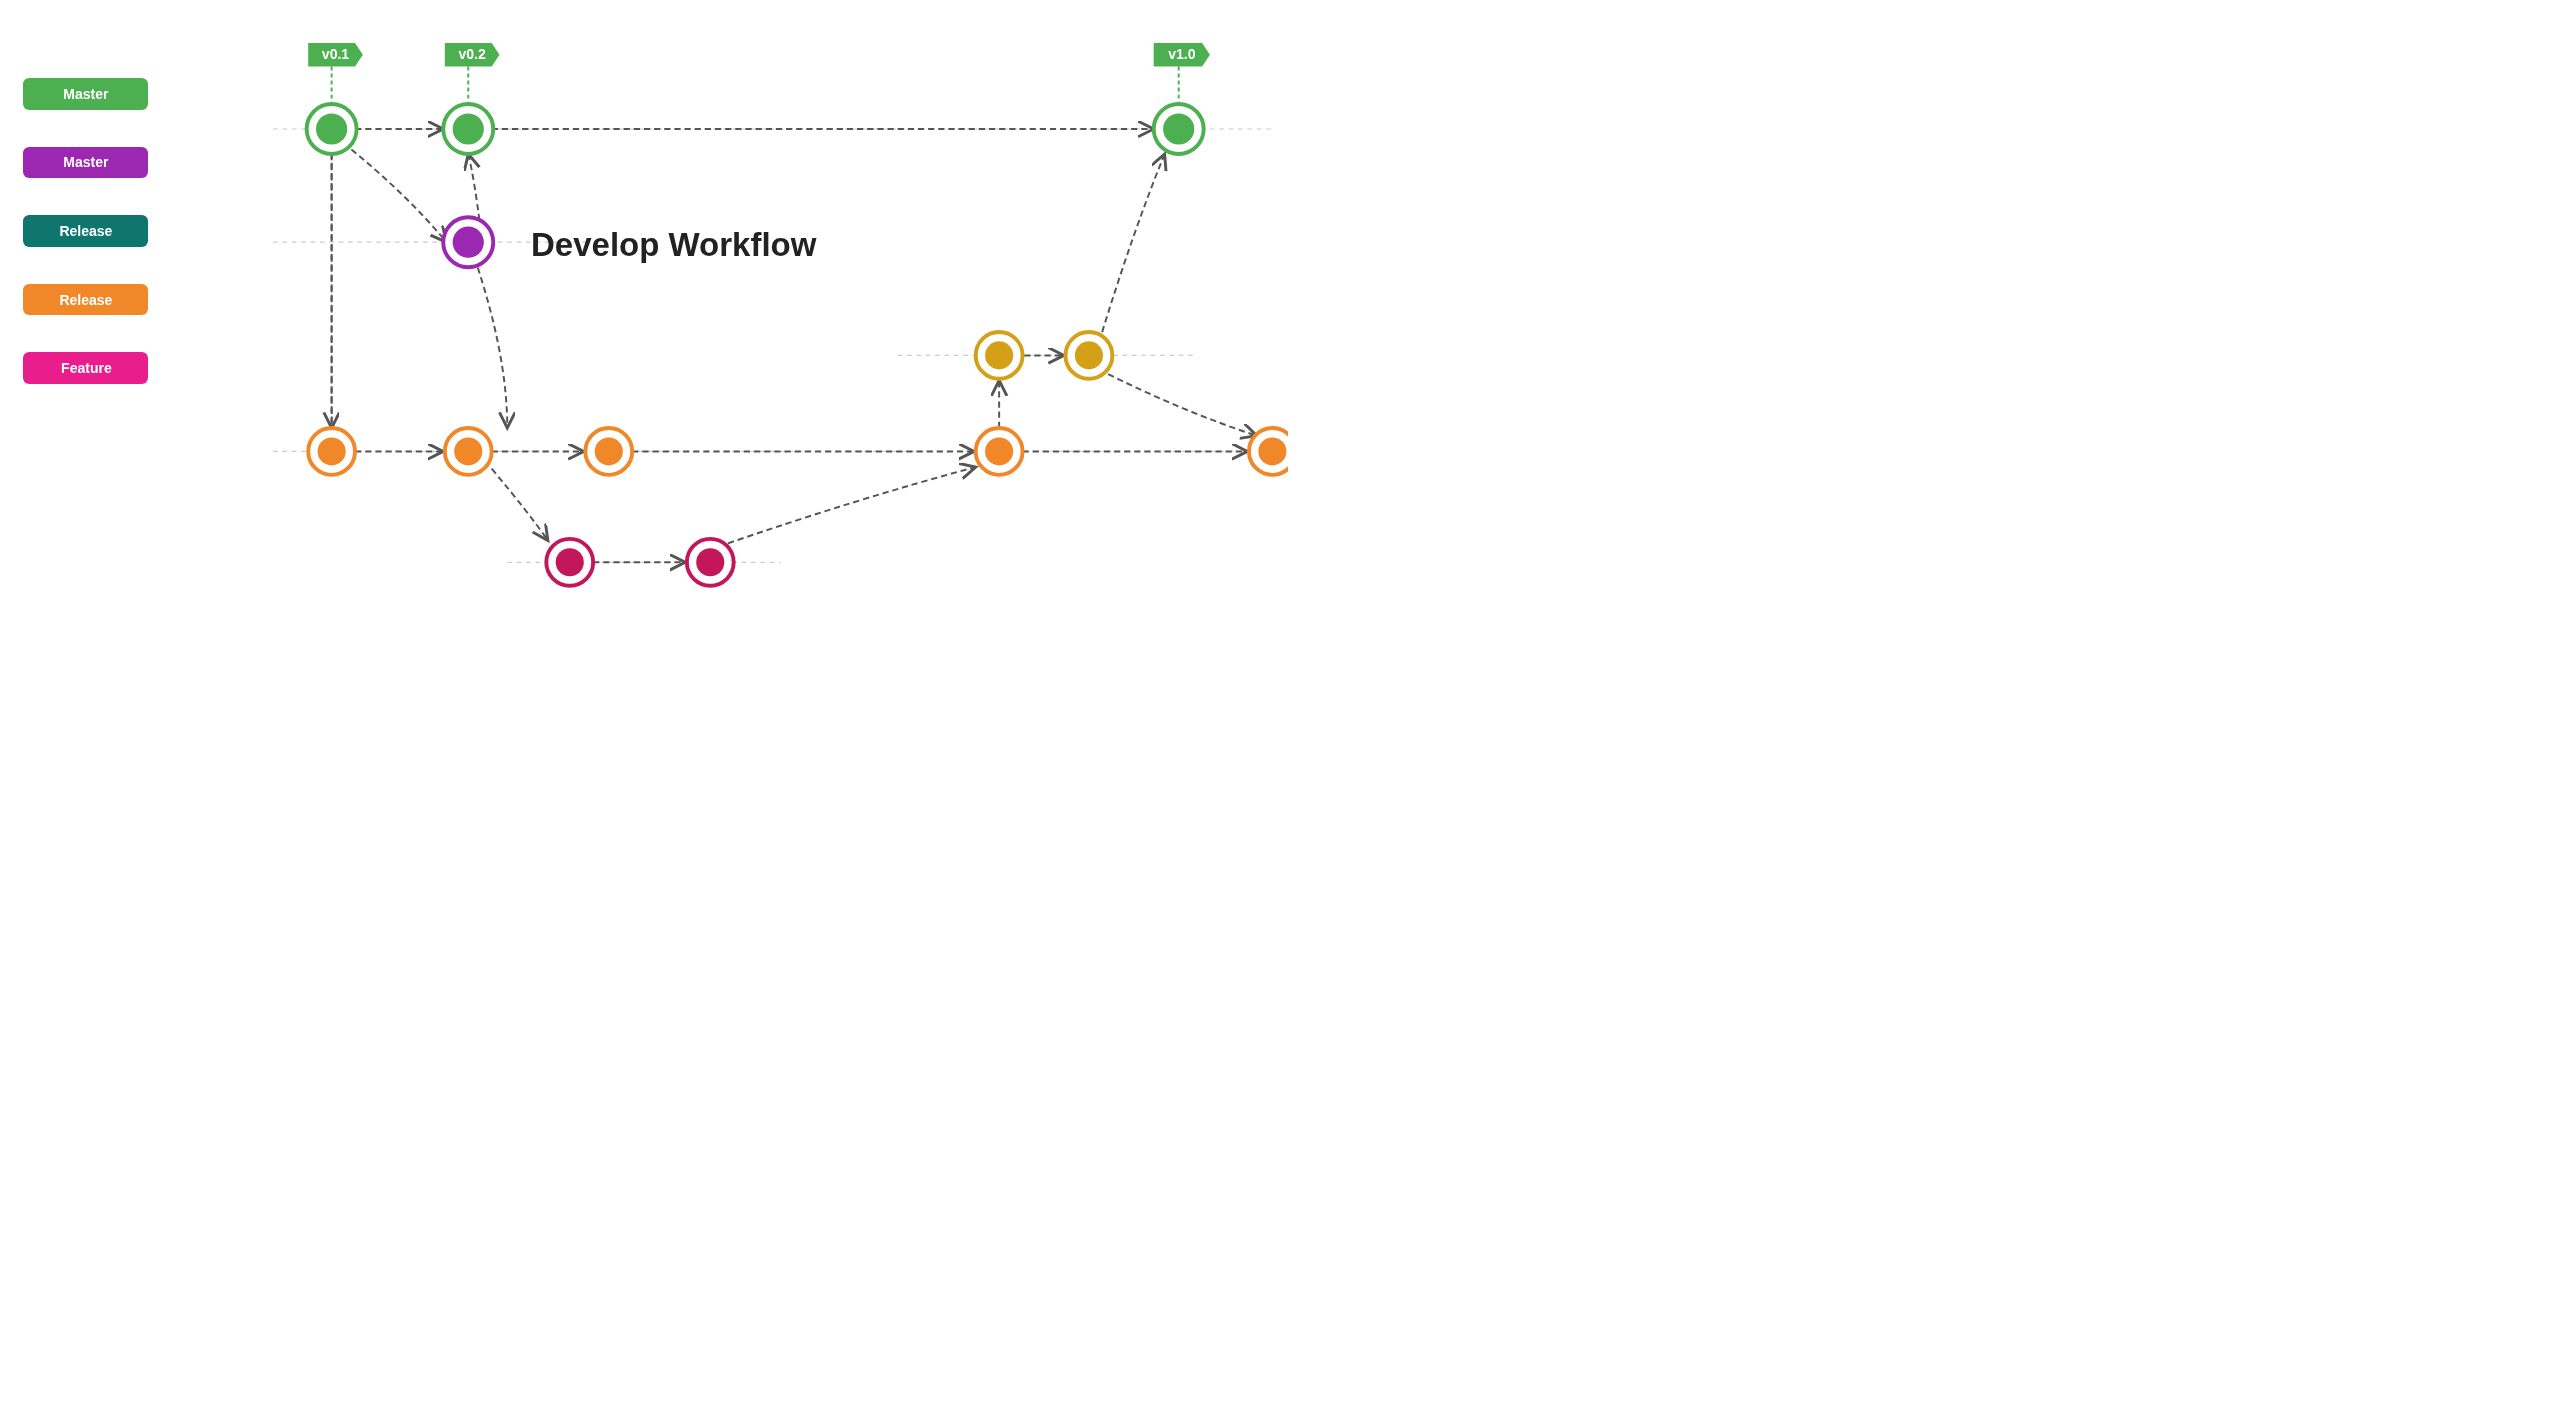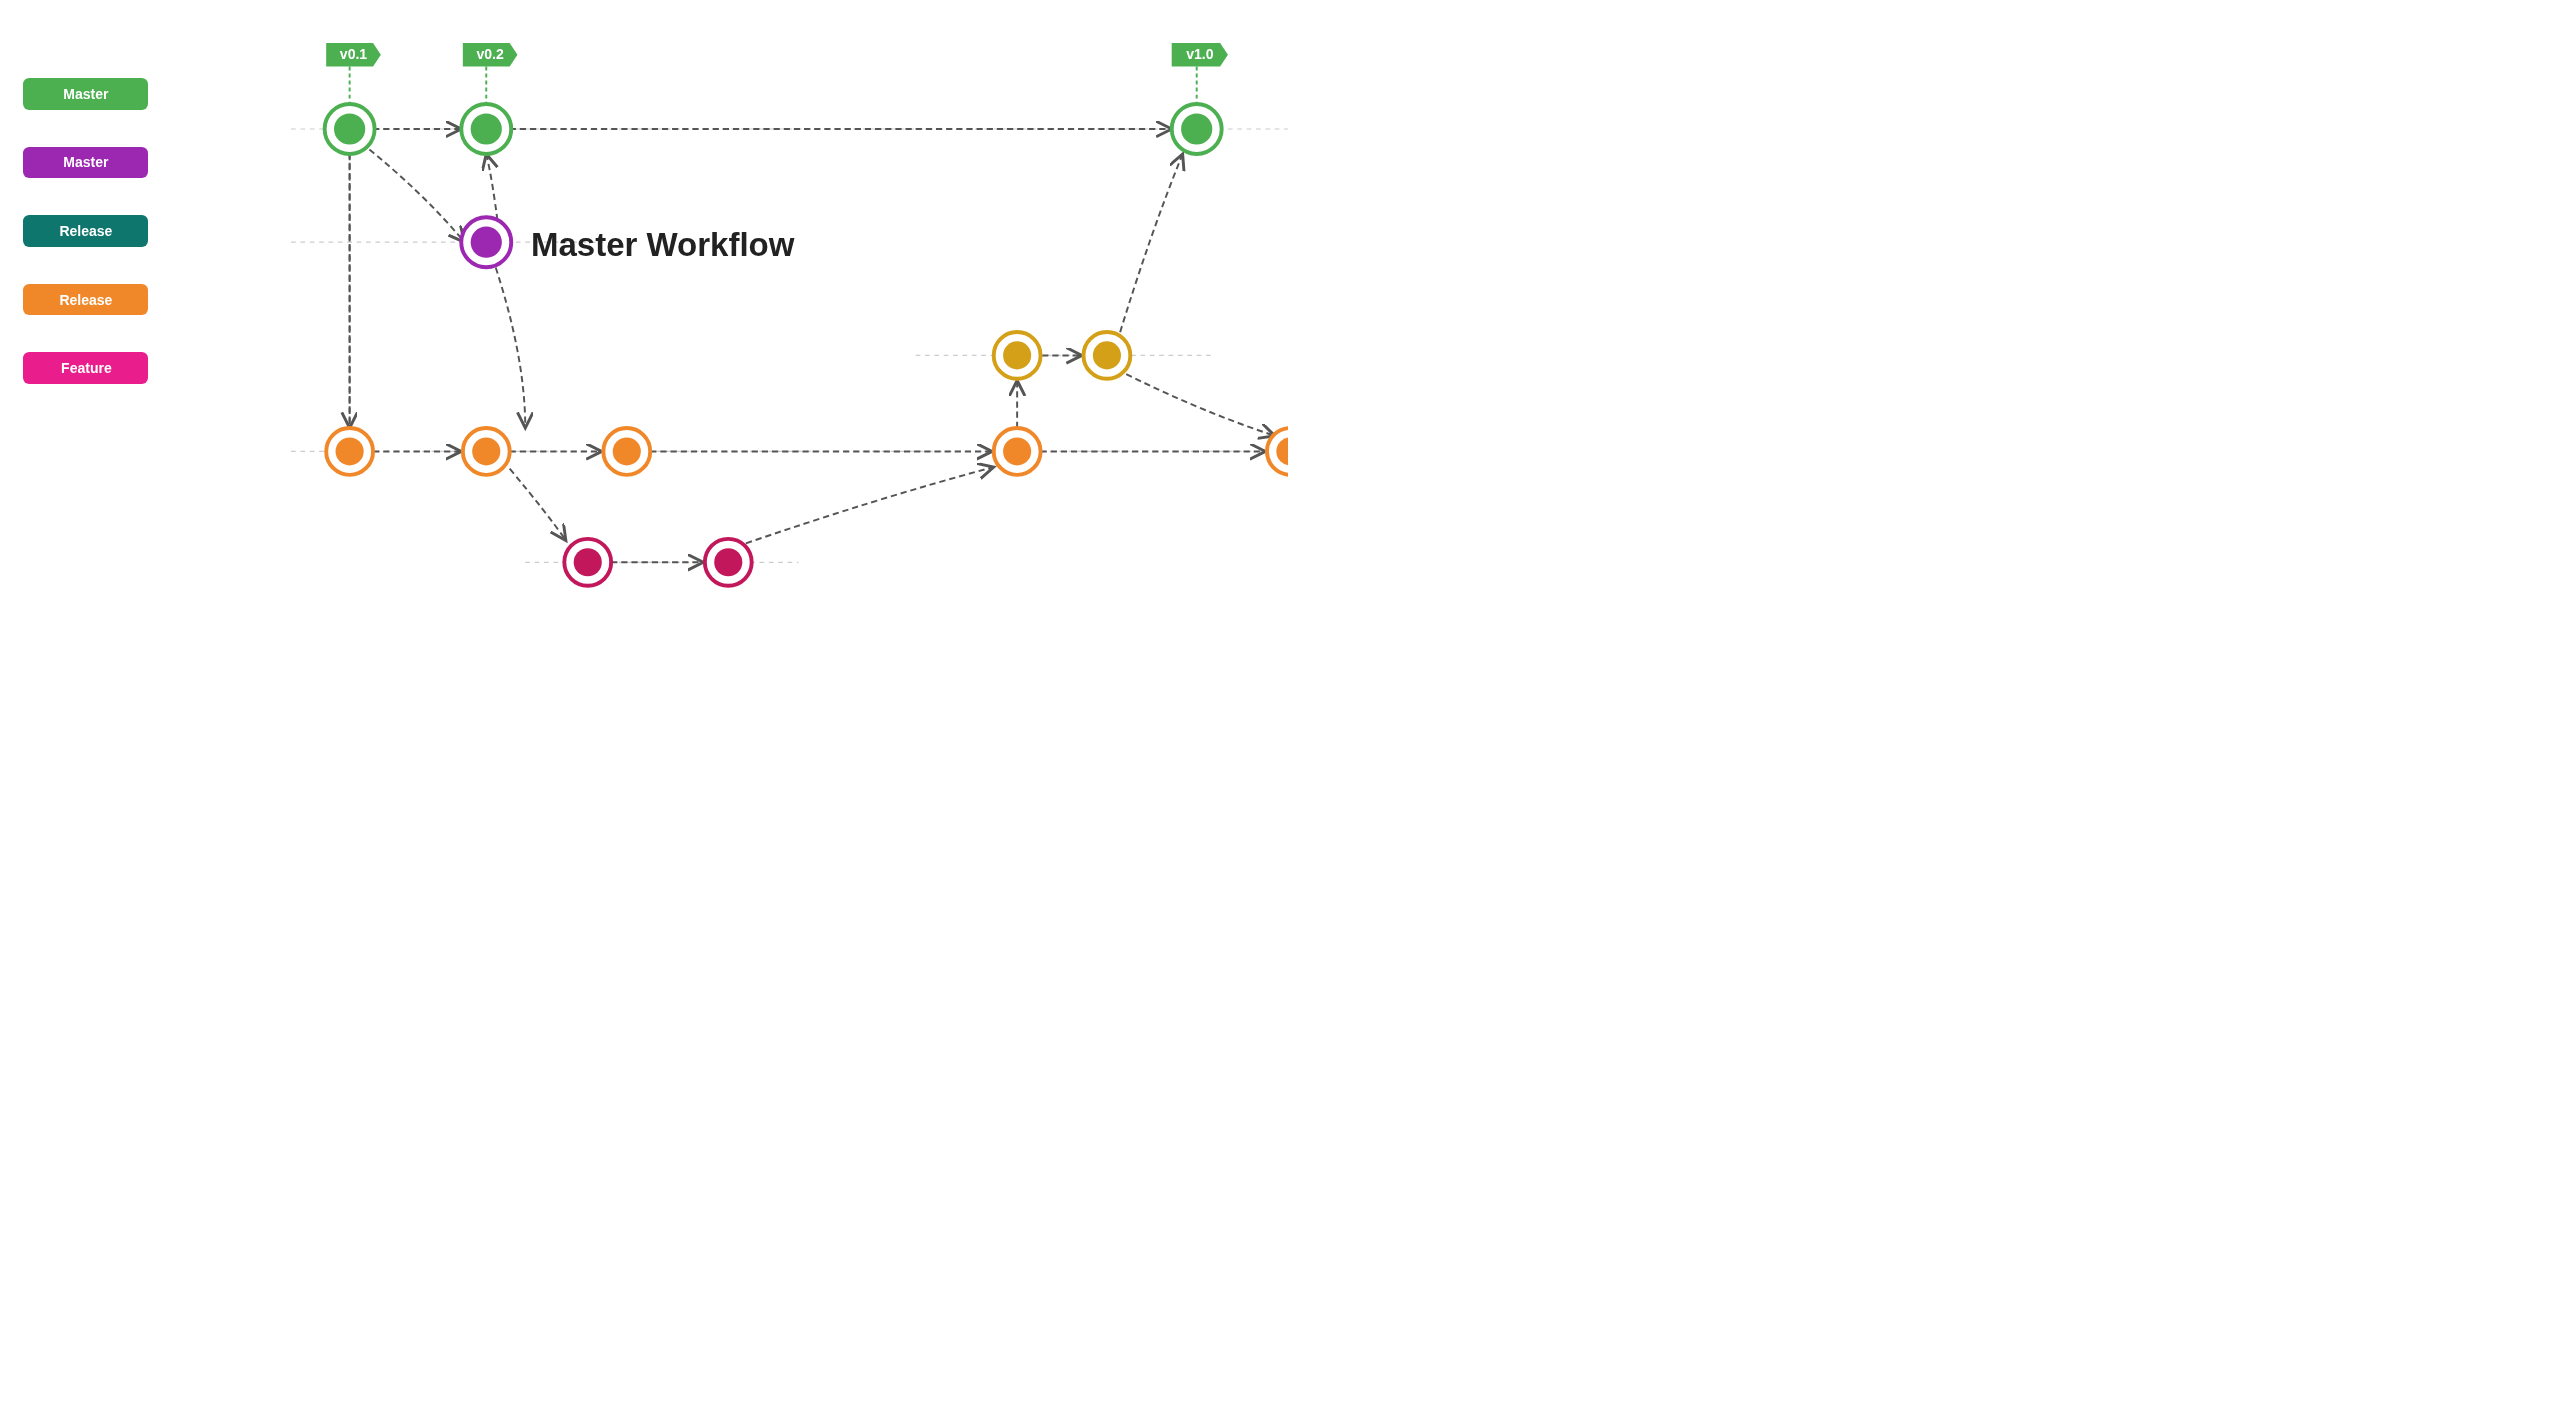--- a/index.html
+++ b/index.html
@@ -37,21 +37,21 @@
     }
 
     .badge-master { background: #4caf50; }
     .badge-hotfix { background: #9c27b0; }
     .badge-release { background: #0f766e; color: #fff; }
     .badge-develop { background: #f0882a; }
     .badge-feature { background: #e91e8c; padding-left: 23px; }
 
     .diagram {
       position: absolute;
-      left: 213px;
+      left: 195px;
       top: 0;
       width: 1093px;
       height: 703px;
     }
 
     .diagram svg {
       width: 100%;
       height: 100%;
     }
 
@@ -196,14 +196,14 @@
 
     <circle cx="480" cy="720" r="30" fill="white" stroke="#c2185b" stroke-width="5"></circle>
     <circle cx="480" cy="720" r="18" fill="#c2185b"></circle>
 
     <circle cx="660" cy="720" r="30" fill="white" stroke="#c2185b" stroke-width="5"></circle>
     <circle cx="660" cy="720" r="18" fill="#c2185b"></circle>
 
   </svg>
 </div>
 
-<div class="title">Master Workflow</div>
+<div class="title">Develop Workflow</div>
 
 
 </body></html>

